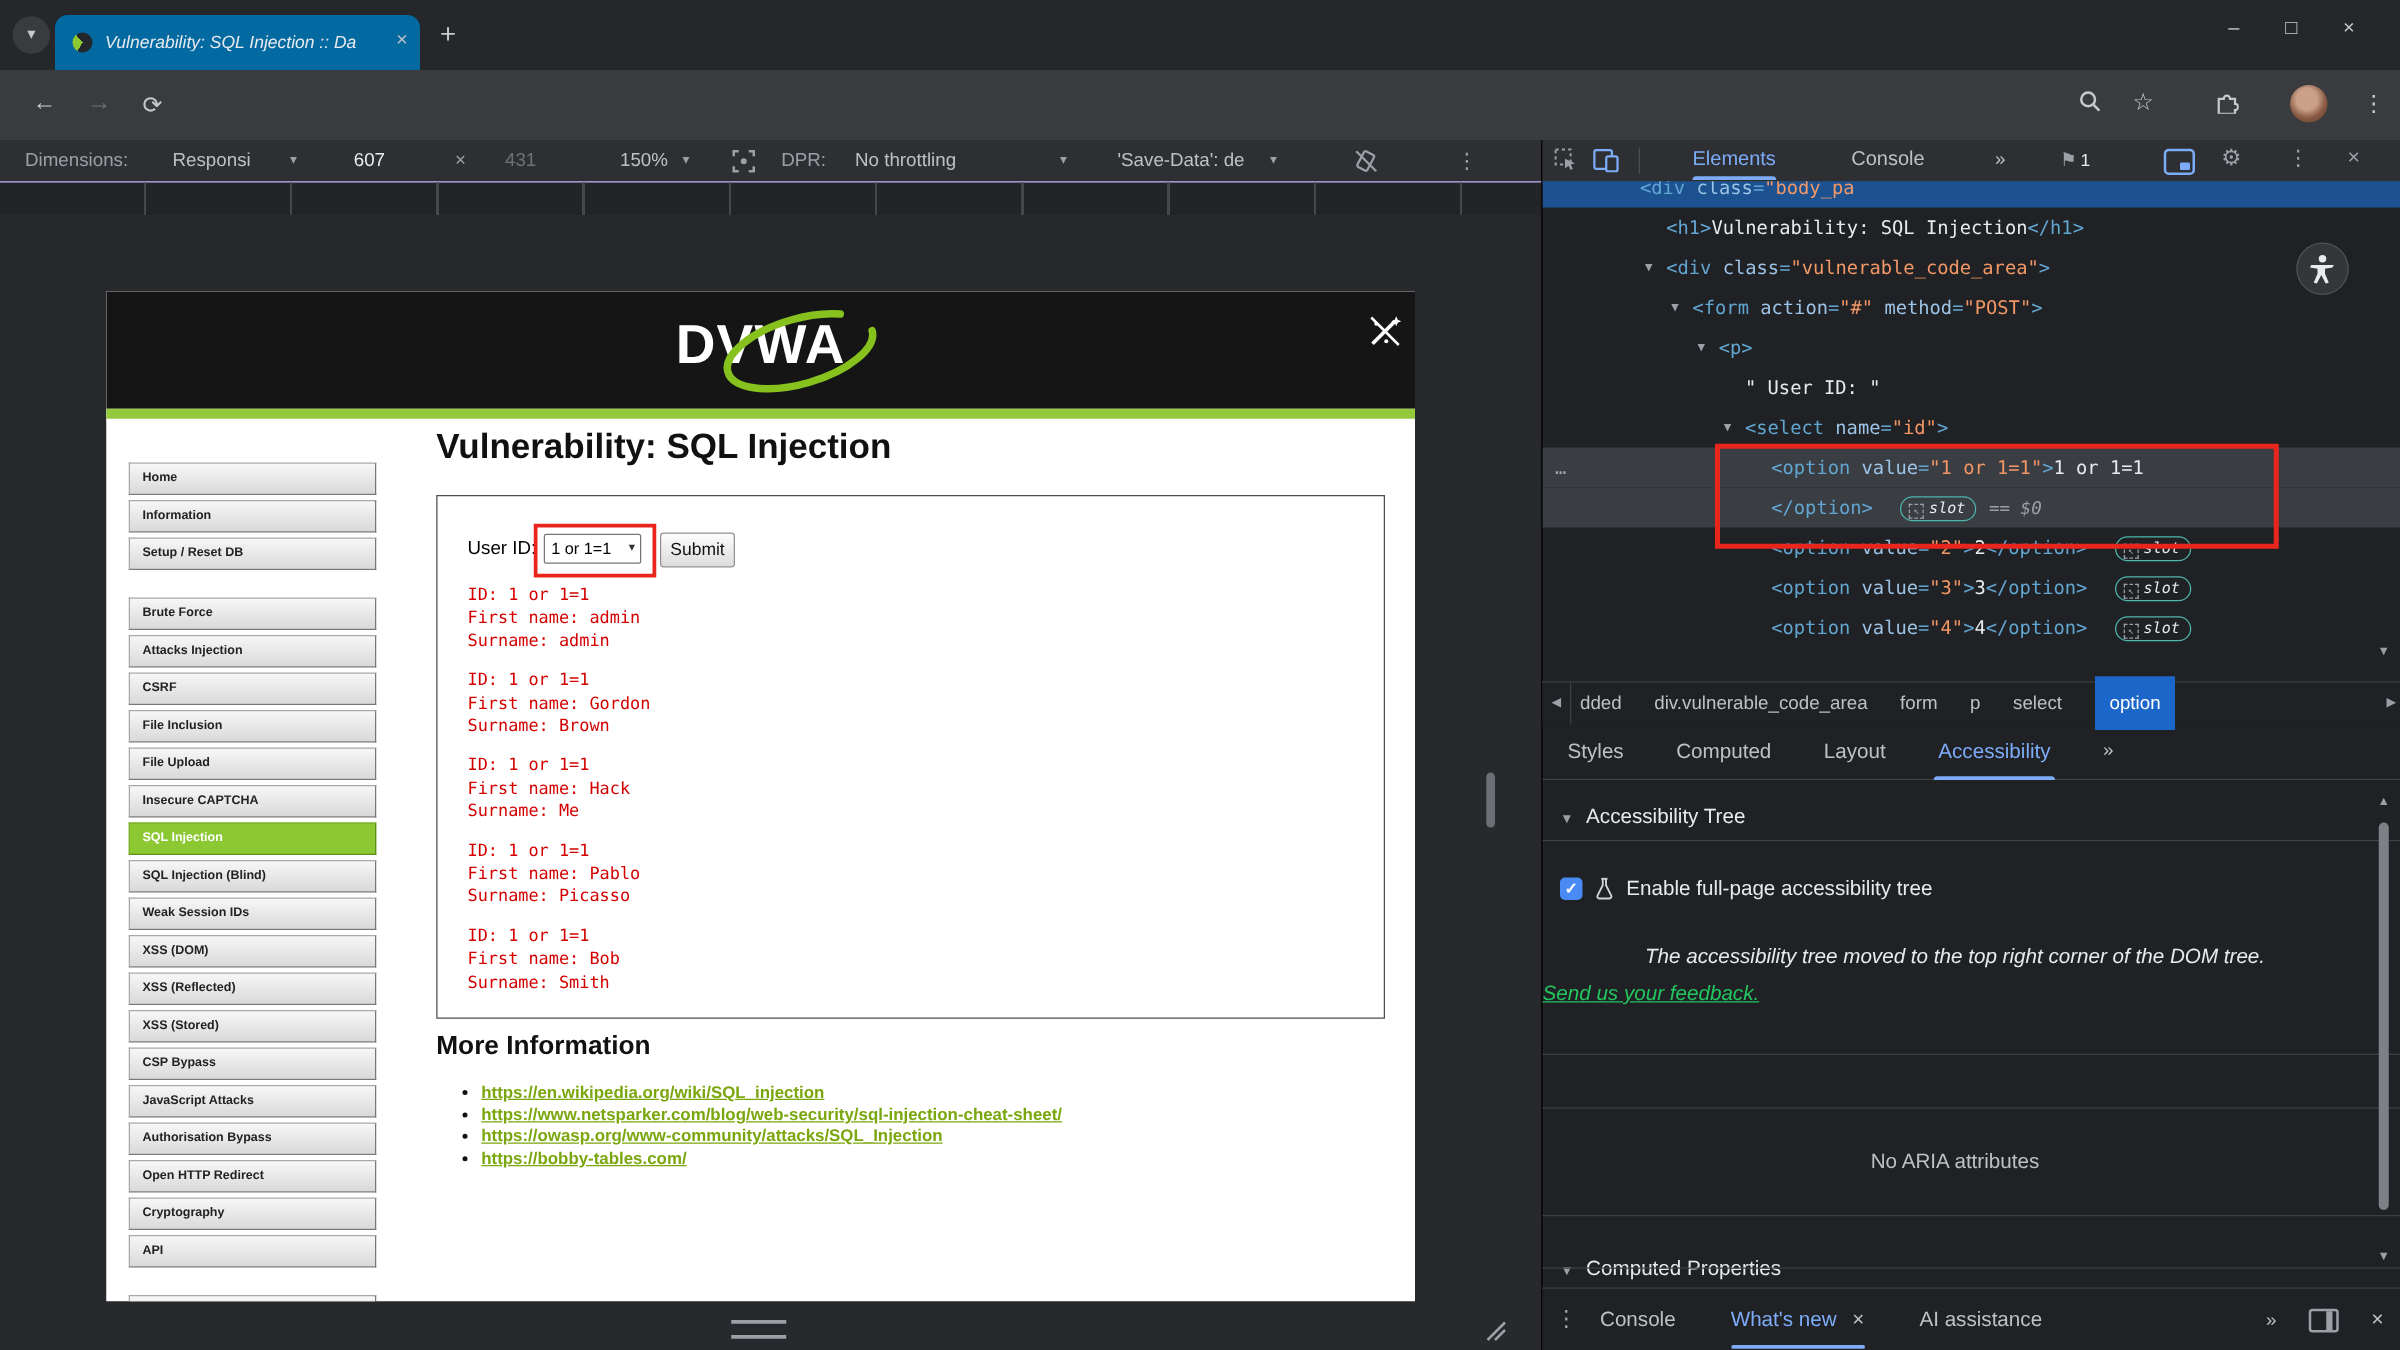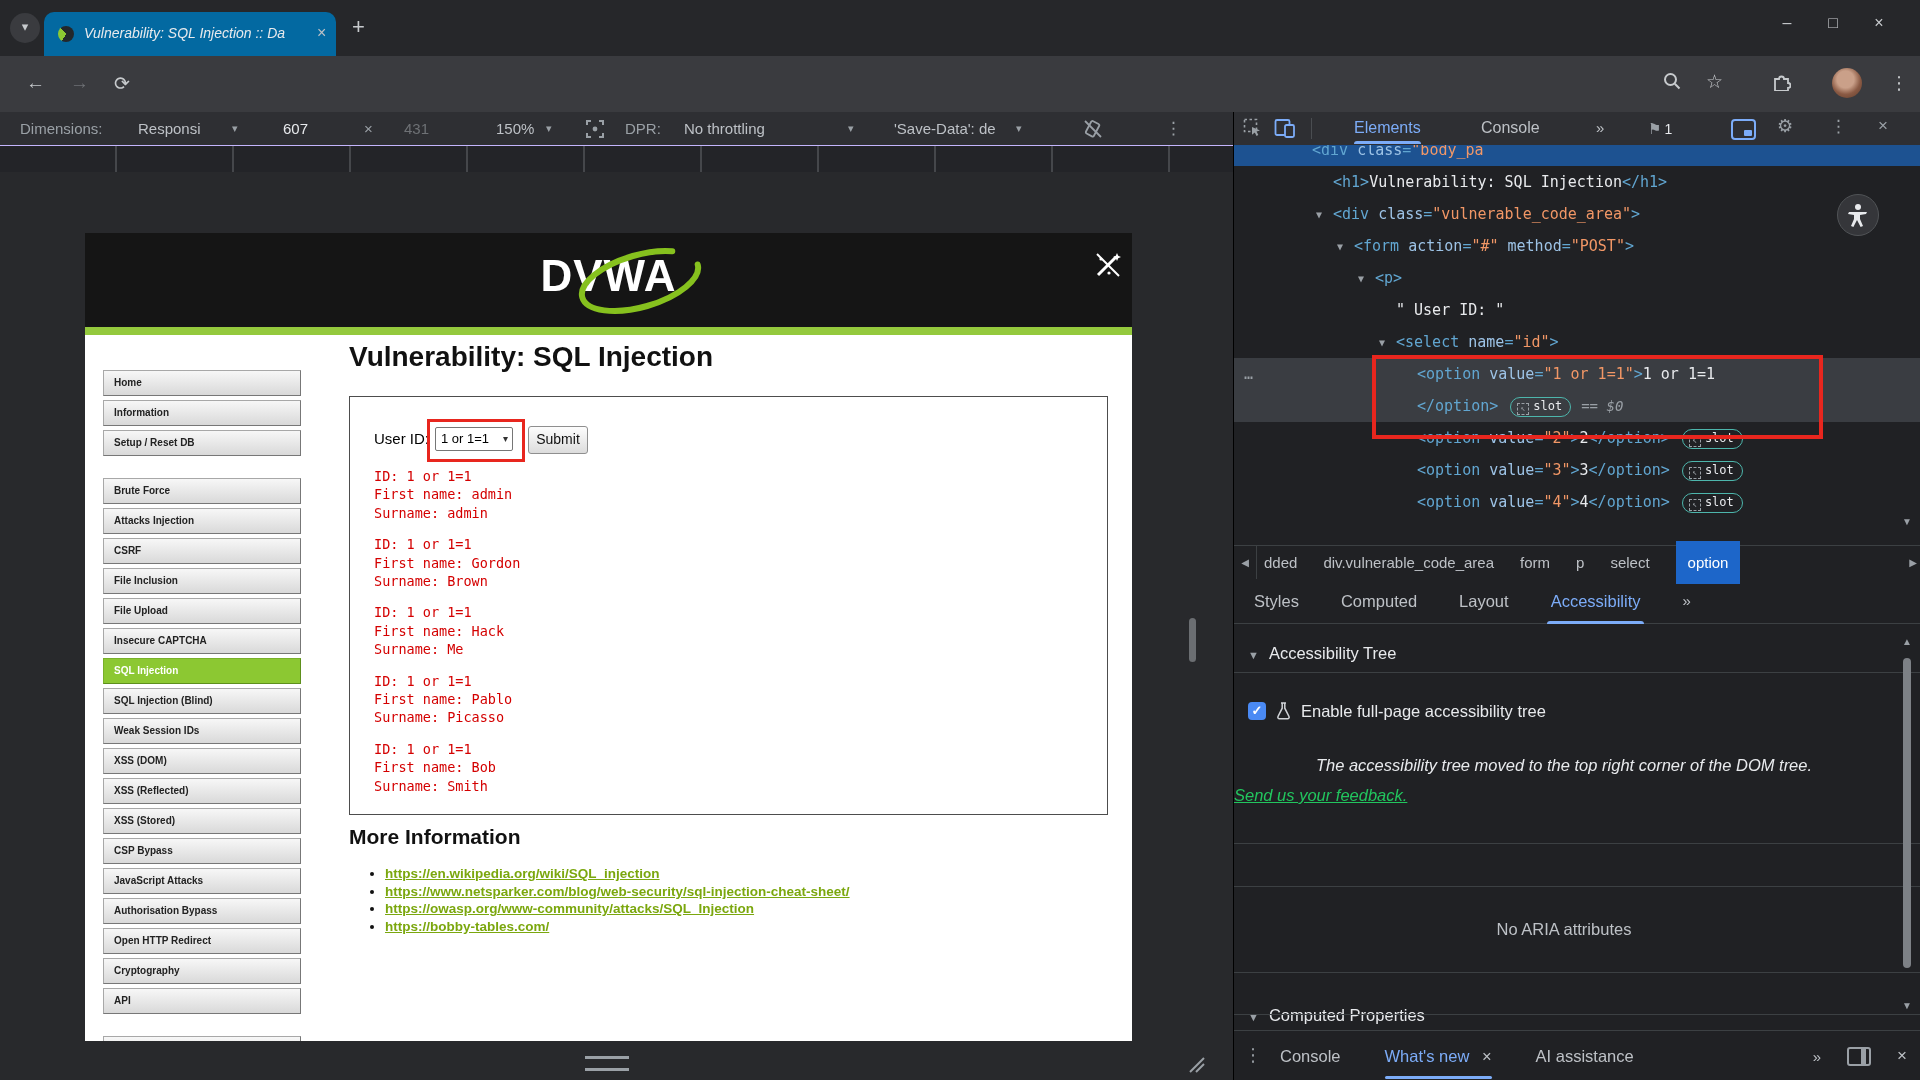--- a/index.html
+++ b/index.html
@@ -93,23 +93,23 @@
   .tree{position:absolute;left:0;top:33px;width:687px;height:400px;overflow:hidden;
         font-family:"DejaVu Sans Mono",monospace;font-size:15px;}
   .trow{position:relative;height:32px;line-height:32px;white-space:nowrap;}
   .trow.hl{background:#3a3d42;}
   .trow.cut{margin-top:-11px;background:#1d5291;}
   .trow.part{margin-top:19px;}
   .arw{position:absolute;font-size:10px;color:#9aa0a6;top:1px;}
   .dots{position:absolute;left:10px;color:#9aa0a6;}
   .t-tg{color:#61a6d1;} .t-at{color:#9dc3e6;} .t-av{color:#f29766;} .t-tx{color:#e8eaed;}
   .eq{color:#9aa0a6;font-style:italic;margin-left:10px;font-size:14px;}
-  .slot{display:inline-block;vertical-align:middle;margin-left:12px;border:1px solid var(--slotteal);border-radius:10px;
+  .slot{display:inline-block;vertical-align:middle;margin-left:22px;border:1px solid var(--slotteal);border-radius:10px;
         height:18px;line-height:17px;padding:0 8px 0 6px;font-size:12px;color:#e8eaed;
-        font-family:"DejaVu Sans Mono",monospace;}
+        font-family:"DejaVu Sans Mono",monospace;font-style:italic;}
   .slot .sic{display:inline-block;width:10px;height:10px;border:1px dashed #9aa0a6;margin-right:4px;position:relative;top:1px;
              font-size:8px;line-height:9px;color:#9aa0a6;text-align:center;}
   .tree-scroll-down{position:absolute;left:668px;top:404px;color:#9aa0a6;font-size:10px;}
   .fab{position:absolute;left:603px;top:82px;width:40px;height:40px;border-radius:50%;background:#35363a;
        border:1px solid #505356;text-align:center;}
   
   .crumbs{position:absolute;left:0;top:433px;width:687px;height:33px;background:#202124;border-top:1px solid #3c4043;
           font-size:15px;color:#bdc1c6;line-height:33px;white-space:nowrap;}
   .crumb-left{position:absolute;left:0;top:0;width:22px;height:33px;border-right:1px solid #3c4043;text-align:center;
               font-size:10px;color:#9aa0a6;}

